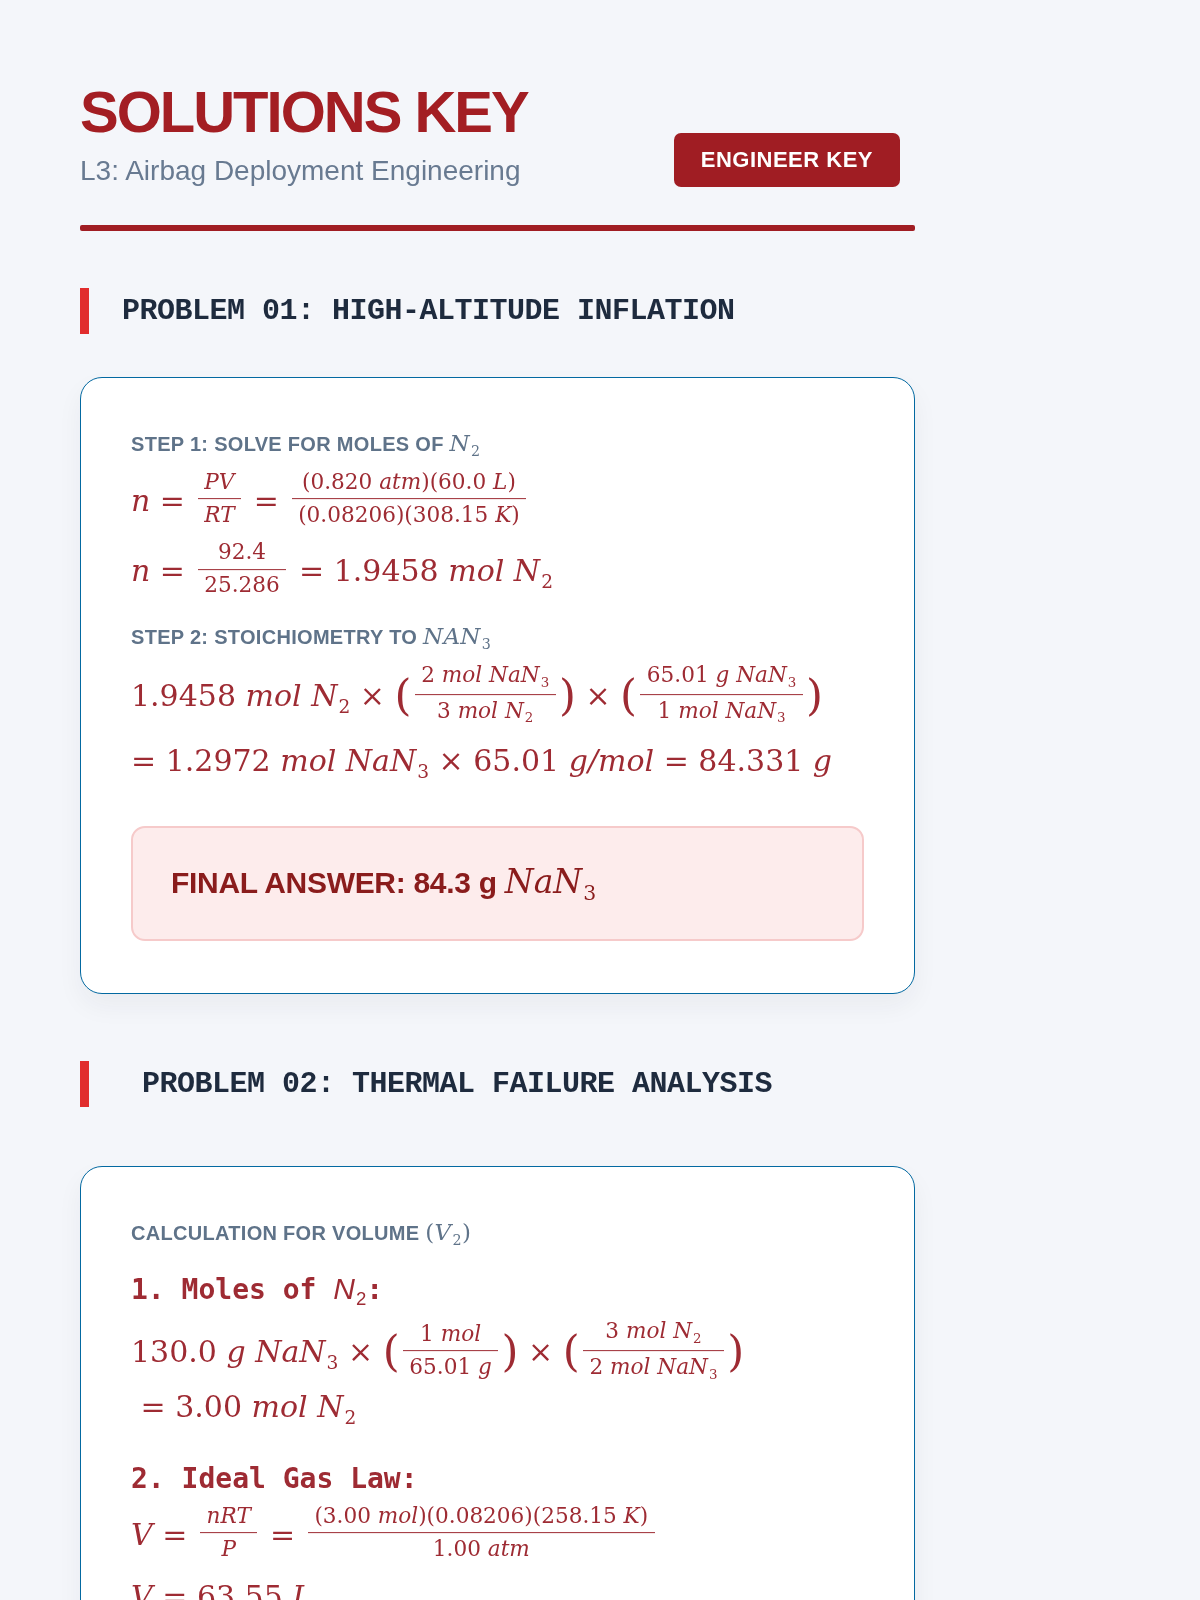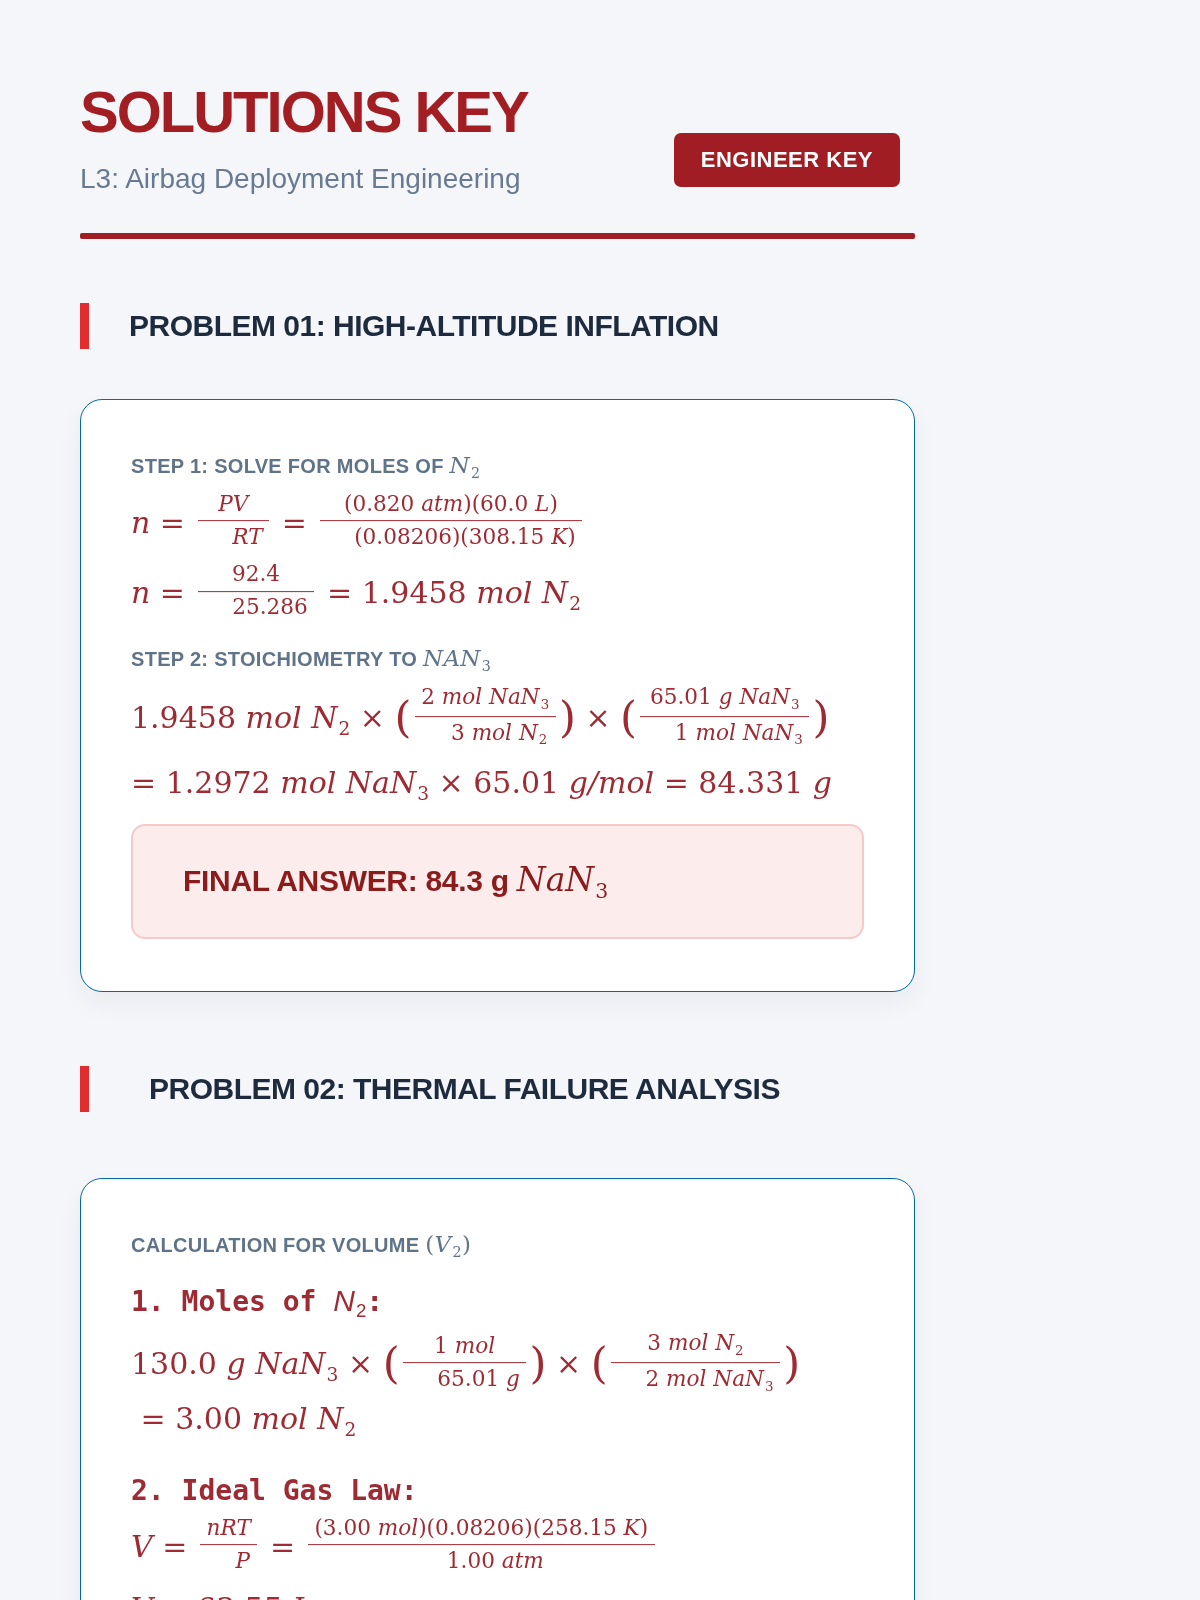--- a/index.html
+++ b/index.html
@@ -6,34 +6,34 @@
   body{
     width:1200px;height:1600px;overflow:hidden;
     background:#f4f6fa;
     font-family:"Liberation Sans","DejaVu Sans",sans-serif;
   }
   .page{width:995px;height:1600px;box-sizing:border-box;padding:82px 80px 0;position:relative;}
 
   
   .header{position:relative;}
   .title{font-size:58px;font-weight:900;letter-spacing:-2px;color:#a31e23;line-height:1.05;}
-  .subtitle{margin-top:20px;font-size:28px;font-weight:500;color:#687a91;}
+  .subtitle{margin-top:12px;font-size:28px;font-weight:500;color:#687a91;}
   .badge{
     position:absolute;top:51px;right:15px;
     background:#a01d23;color:#ffffff;
     font-size:22px;font-weight:800;letter-spacing:.5px;
     padding:14px 27px;border-radius:7px;
   }
   .rule{margin-top:38px;height:6px;background:#a01d23;border-radius:2px;}
 
   
   .sec-head{margin-top:54px;display:flex;align-items:center;gap:24px;}
   .sec-head.sec2{margin-top:64px;gap:44px;}
   .accent-bar{width:9px;height:46px;background:#e12d2d;flex:0 0 auto;}
-  .sec-title{margin:16px;font-size:30px;font-weight:800;letter-spacing:-.5px;color:#1e2b3e;}
+  .sec-title{margin:9px;font-size:30px;font-weight:800;letter-spacing:-.5px;color:#1e2b3e;font-family:Liberation Mono, monospace;}
 
   
   .card{
     margin-top:40px;background:#ffffff;border:1px solid #0369a1;border-radius:22px;
     padding:52px 50px;box-shadow:0 12px 26px rgba(30,43,62,.05);
   }
   .card.card2{margin-top:56px;padding-bottom:60px;}
 
   
   .step-label{
@@ -49,26 +49,26 @@
   .eq{
     font-family:"DejaVu Serif",serif;font-size:30px;color:#9e2b33;
     margin:2px 0 10px;line-height:1.35;
   }
   .mtx{white-space:pre;font-style:normal;}
   .mit{white-space:pre;font-style:italic;}
   .msub{font-size:.62em;vertical-align:-.35em;white-space:pre;font-style:normal;margin-left:1px;}
   .mpar{font-size:1.45em;font-weight:300;display:inline-block;vertical-align:middle;line-height:1;transform:translateY(-.08em);}
   .frac{display:inline-block;vertical-align:middle;text-align:center;font-size:.72em;margin:0 .15em;transform:translateY(-.18em);line-height:1.25;}
   .fnum{display:block;padding:0 .3em .12em;border-bottom:.085em solid currentColor;}
-  .fden{display:block;padding:.12em .3em 0;margin-left:28px;}
+  .fden{display:block;padding:.12em .3em 0;}
 
   
   .final-box{
-    margin-top:18px;background:#fdecec;border:2px solid #f6caca;border-radius:14px;
-    padding:34px 50px;
+    margin-top:42px;background:#fdecec;border:2px solid #f6caca;border-radius:14px;
+    padding:34px 38px;
   }
   .final-label{font-size:30px;font-weight:800;color:#8a1c1c;letter-spacing:-.3px;}
   .final-math{font-family:"DejaVu Serif",serif;font-style:italic;font-size:33px;color:#8a1c1c;}
   .final-math .msub{font-style:normal;}
 
   
   .mono-head{
     font-family:"DejaVu Sans Mono","Liberation Mono",monospace;
     font-size:28px;font-weight:700;color:#9e2b33;margin:32px 0 12px;
   }

